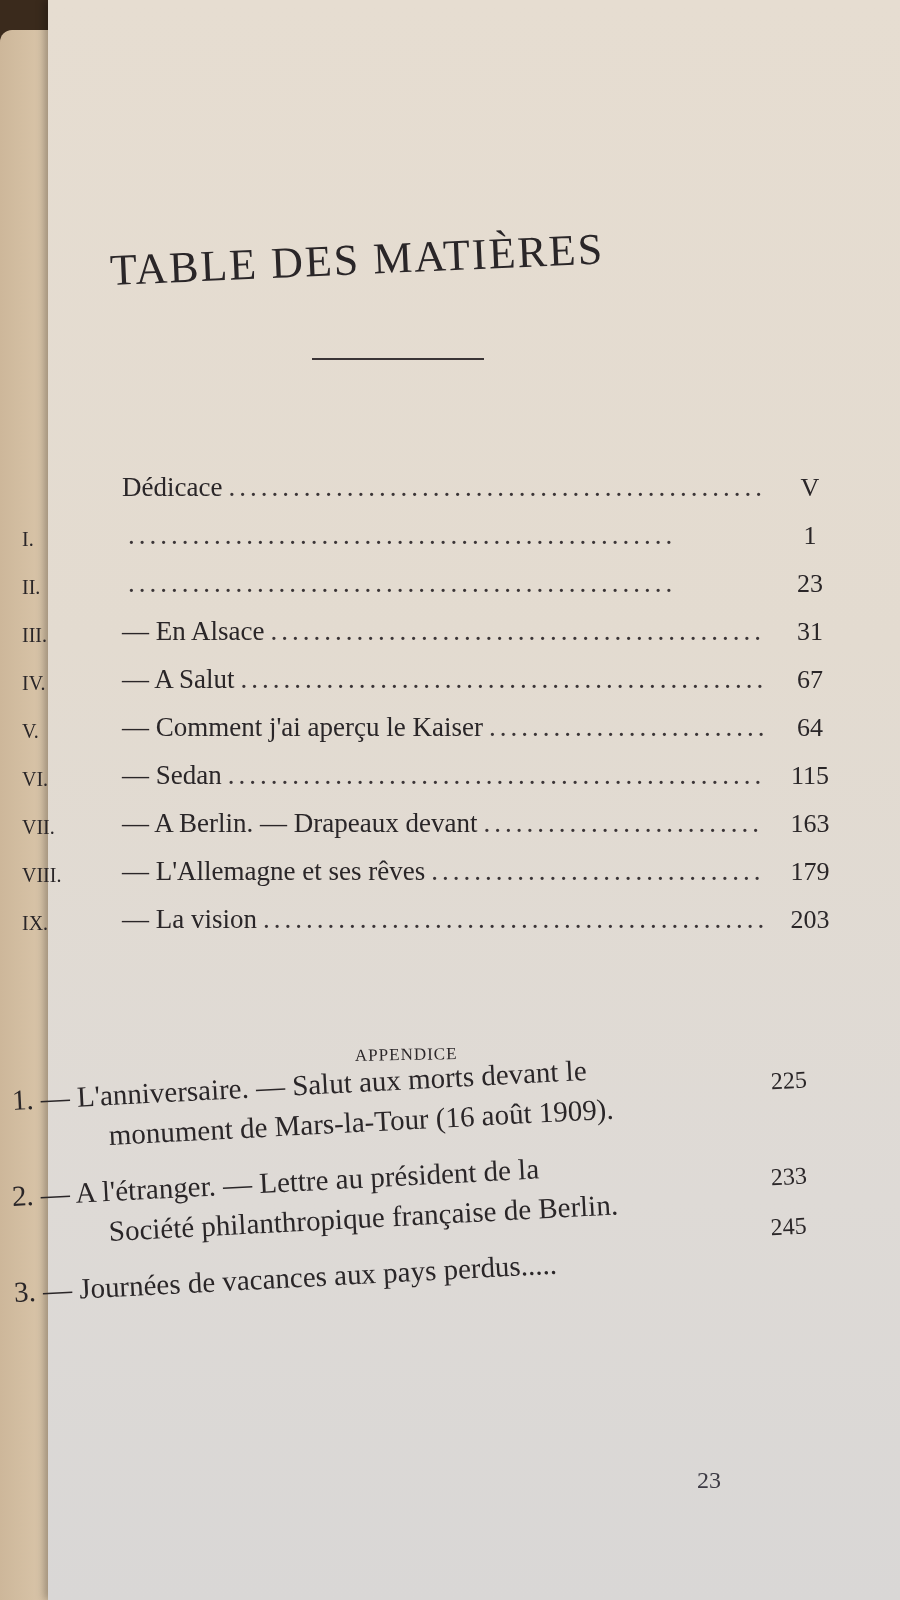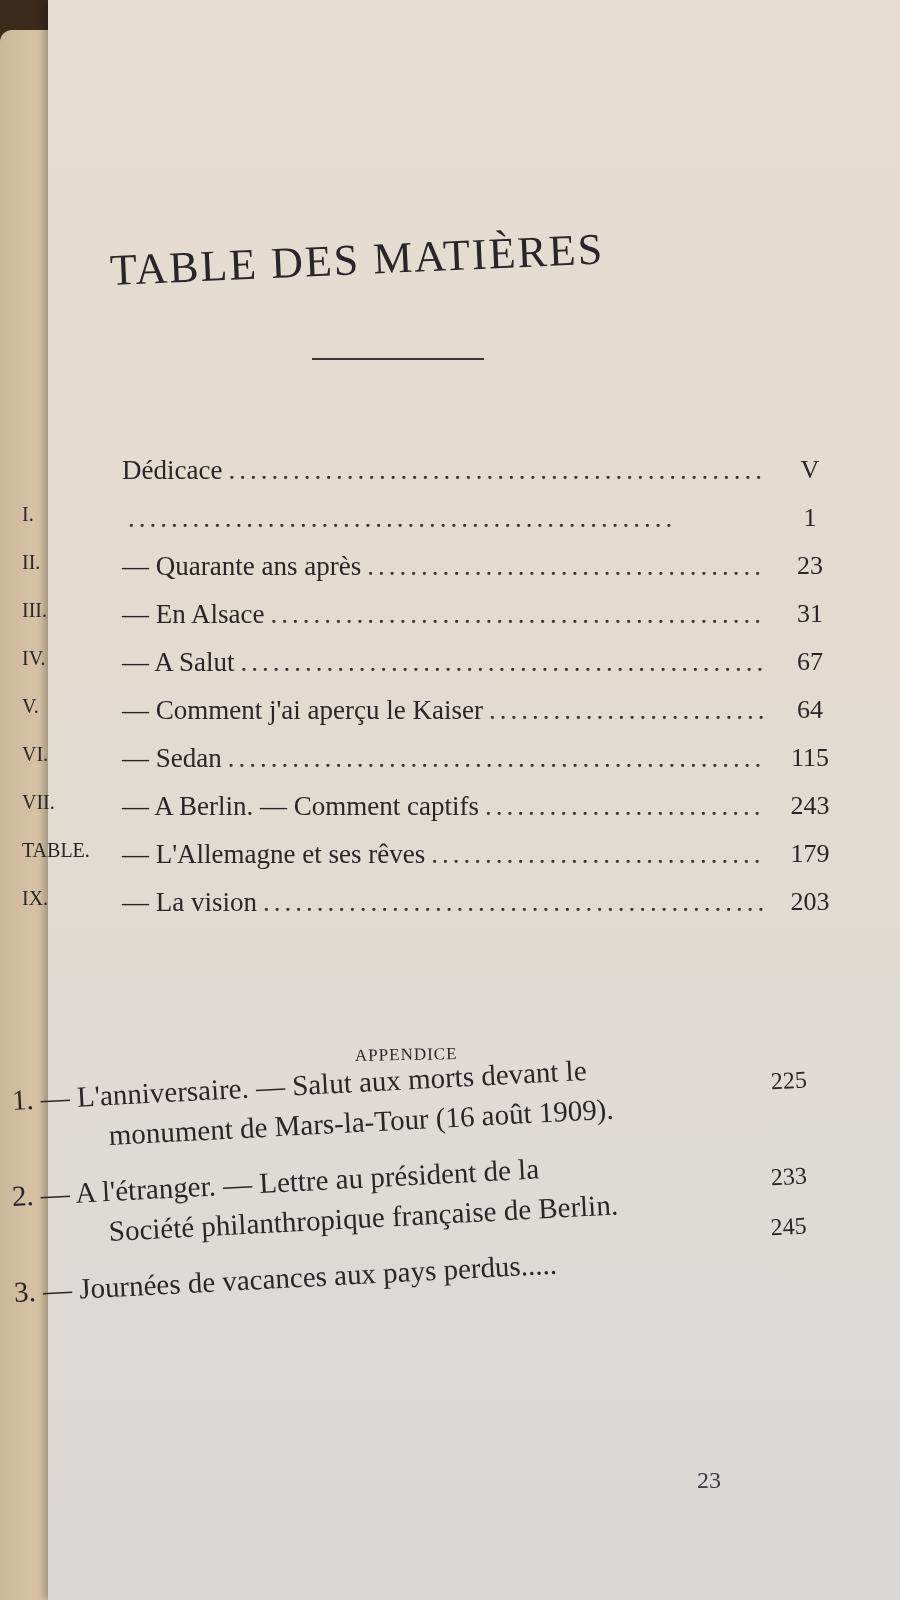--- a/index.html
+++ b/index.html
@@ -21,21 +21,21 @@
   }
   .content { position: absolute; left: 0; top: 0; width: 900px; height: 1600px; color: #2a2628; }
   .title {
     position: absolute; left: 110px; top: 245px; font-size: 44px; letter-spacing: 2px;
     font-family: "Liberation Serif", serif; transform: rotate(-2.5deg); transform-origin: left center;
     white-space: nowrap;
   }
   .rule { position: absolute; left: 312px; top: 358px; width: 172px; height: 2px; background: #3a3436; }
   .toc { position: absolute; left: 20px; top: 455px; width: 830px; }
   .row {
-    position: relative; height: 48px; display: flex; align-items: flex-start;
+    position: relative; height: 48px; display: flex; align-items: flex-end;
     font-family: "Liberation Serif", serif; font-size: 27px;
   }
   .num { width: 100px; font-size: 20px; text-align: left; padding-left: 2px; }
   .label { white-space: nowrap; }
   .leader { flex: 1; overflow: hidden; white-space: nowrap; letter-spacing: 4px; margin: 0 6px; color: #3a3436; }
   .page-no { width: 80px; text-align: center; font-size: 26px; }
   .appendix-heading {
     position: absolute; left: 355px; top: 1045px; font-family: "Liberation Serif", serif;
     font-size: 17px; letter-spacing: 1px; transform: rotate(-1deg);
   }
@@ -63,21 +63,20 @@
         <span class="leader">...................................................</span>
         <span class="page-no">V</span>
       </div>
     <div class="row">
         <span class="num">I.</span>
         <span class="leader">...................................................</span>
         <span class="page-no">1</span>
       </div>
     <div class="row">
         <span class="num">II.</span>
-        <span class="label">— Quarante ans après</span>
         <span class="leader">...................................................</span>
         <span class="page-no">23</span>
       </div>
     <div class="row">
         <span class="num">III.</span>
         <span class="label">— En Alsace</span>
         <span class="leader">...................................................</span>
         <span class="page-no">31</span>
       </div>
     <div class="row">
@@ -93,26 +92,26 @@
         <span class="page-no">64</span>
       </div>
     <div class="row">
         <span class="num">VI.</span>
         <span class="label">— Sedan</span>
         <span class="leader">...................................................</span>
         <span class="page-no">115</span>
       </div>
     <div class="row">
         <span class="num">VII.</span>
-        <span class="label">— A Berlin. — Comment captifs</span>
+        <span class="label">— A Berlin. — Drapeaux devant</span>
         <span class="leader">...................................................</span>
-        <span class="page-no">243</span>
+        <span class="page-no">163</span>
       </div>
     <div class="row">
-        <span class="num">TABLE.</span>
+        <span class="num">VIII.</span>
         <span class="label">— L'Allemagne et ses rêves</span>
         <span class="leader">...................................................</span>
         <span class="page-no">179</span>
       </div>
     <div class="row">
         <span class="num">IX.</span>
         <span class="label">— La vision</span>
         <span class="leader">...................................................</span>
         <span class="page-no">203</span>
       </div>

